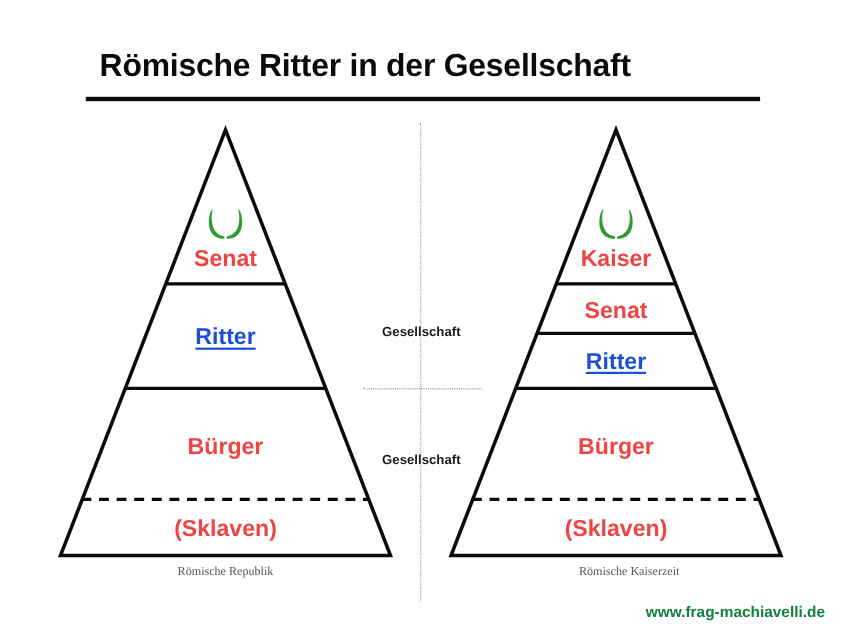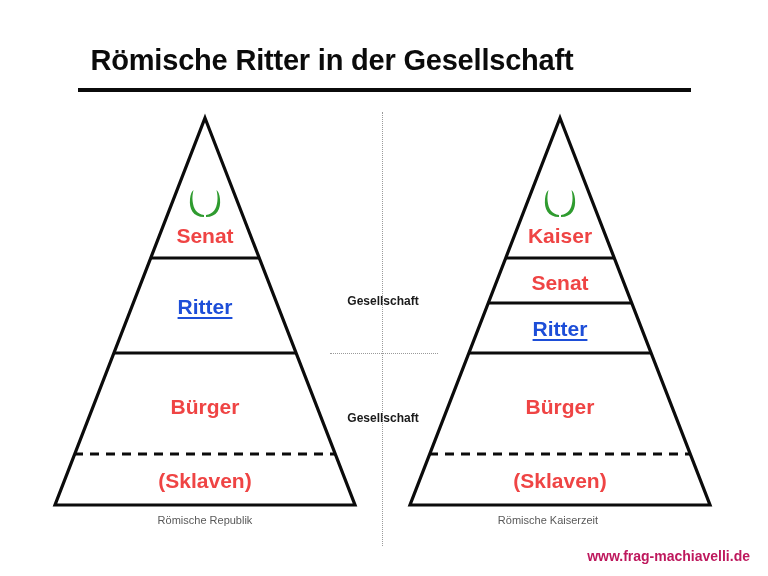--- a/index.html
+++ b/index.html
@@ -88,23 +88,24 @@
   #wreath-left  { left: 186px; top: 188px; }
   #wreath-right { left: 541px; top: 188px; }
 
   
   .caption {
     position: absolute;
     text-align: center;
     font-size: 11px;
     color: #595959;
     white-space: nowrap;
+    font-family: Liberation Serif, serif;
   }
   #caption-left  { left: 105px; top: 514px; width: 200px; }
-  #caption-right { left: 448px; top: 514px; width: 200px; }
+  #caption-right { left: 472px; top: 514px; width: 200px; }
 
   
   #center-vline {
     position: absolute;
     left: 382px;
     top: 112px;
     width: 0;
     height: 434px;
     border-left: 1px dotted #9a9a9a;
   }
@@ -128,21 +129,21 @@
   #label-ober  { left: 328px; top: 294px; }
   #label-unter { left: 328px; top: 411px; }
 
   
   #footer {
     position: absolute;
     right: 18px;
     top: 548px;
     font-size: 14px;
     font-weight: bold;
-    color: #be185d;
+    color: #15803d;
     white-space: nowrap;
   }
 </style>
 </head>
 <body>
 
 <div id="page">
 
   <div id="title">Römische Ritter in der Gesellschaft</div>
   <div id="title-underline"></div>

